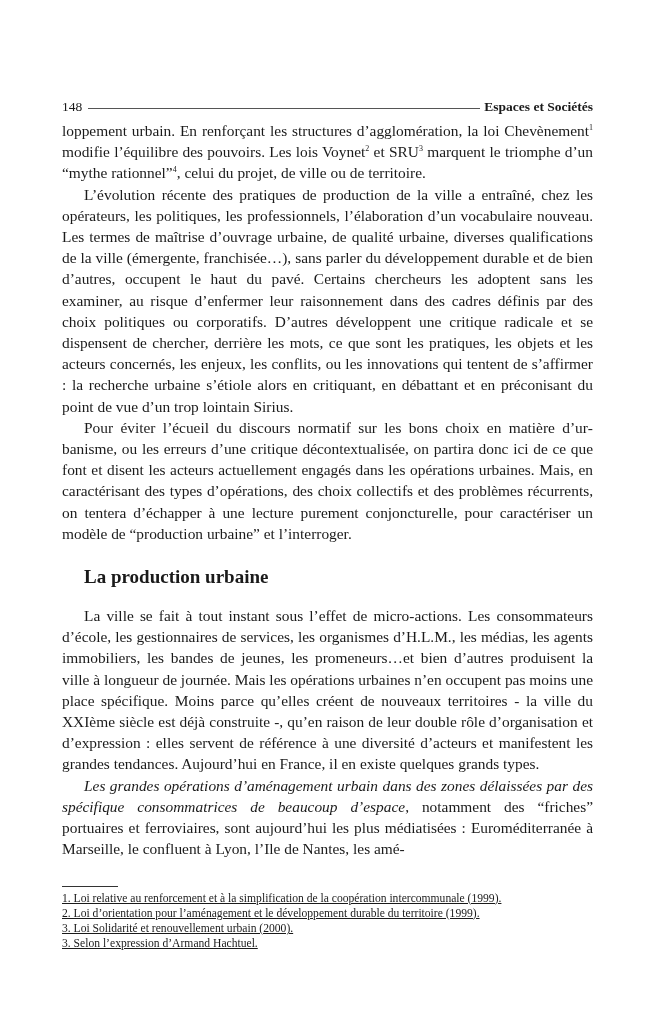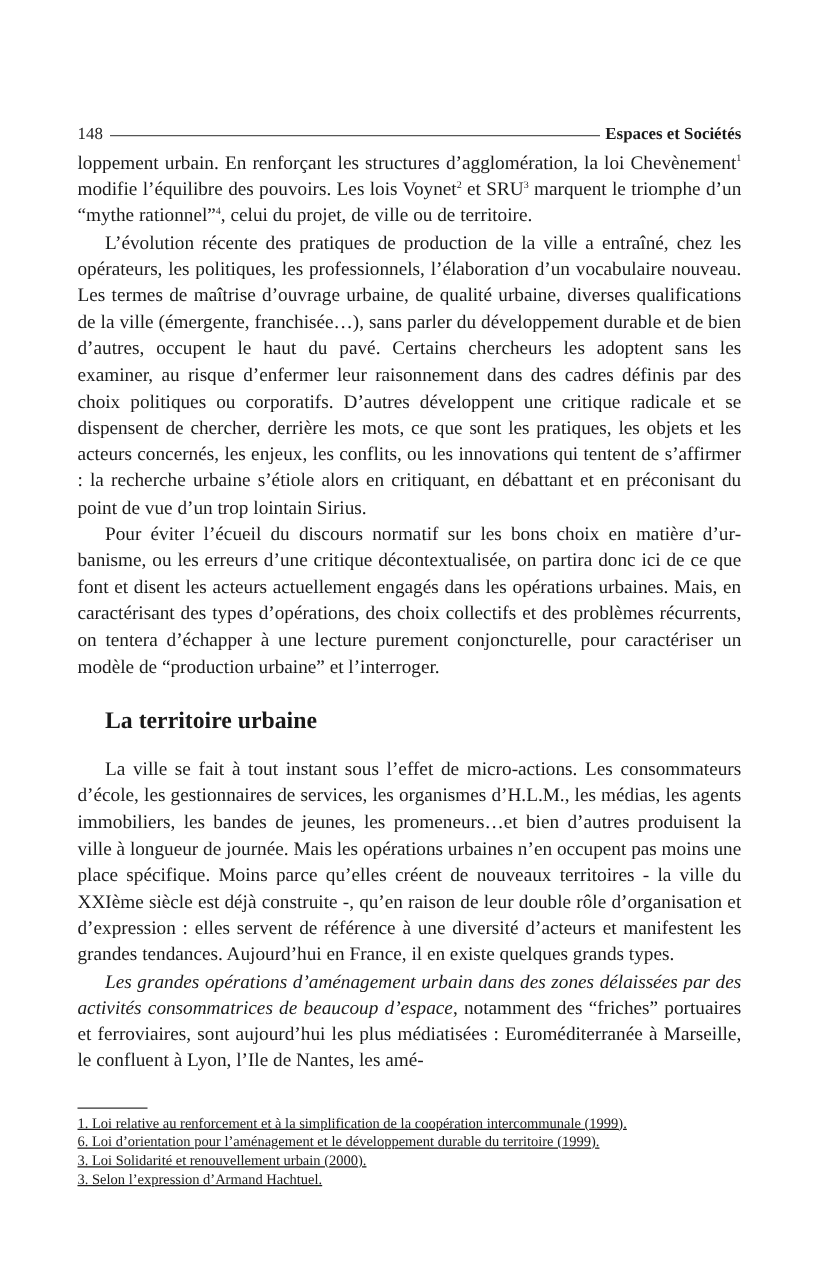--- a/index.html
+++ b/index.html
@@ -29,27 +29,27 @@
     <span class="rule"></span>
     <span class="journal">Espaces et Sociétés</span>
   </div>
 
   <div class="body">
     <div id="paras-1">
         <p>loppement urbain. En renforçant les structures d’agglomération, la loi Chevène­ment<sup>1</sup> modifie l’équilibre des pouvoirs. Les lois Voynet<sup>2</sup> et SRU<sup>3</sup> marquent le triomphe d’un “mythe rationnel”<sup>4</sup>, celui du projet, de ville ou de territoire.</p>
         <p class="ind">L’évolution récente des pratiques de production de la ville a entraîné, chez les opérateurs, les politiques, les professionnels, l’élaboration d’un vocabulaire nou­veau. Les termes de maîtrise d’ouvrage urbaine, de qualité urbaine, diverses qua­lifications de la ville (émergente, franchisée…), sans parler du développement durable et de bien d’autres, occupent le haut du pavé. Certains chercheurs les adoptent sans les examiner, au risque d’enfermer leur raisonnement dans des cadres définis par des choix politiques ou corporatifs. D’autres développent une critique radicale et se dispensent de chercher, derrière les mots, ce que sont les pratiques, les objets et les acteurs concernés, les enjeux, les conflits, ou les inno­vations qui tentent de s’affirmer : la recherche urbaine s’étiole alors en critiquant, en débattant et en préconisant du point de vue d’un trop lointain Sirius.</p>
         <p class="ind">Pour éviter l’écueil du discours normatif sur les bons choix en matière d’ur­banisme, ou les erreurs d’une critique décontextualisée, on  partira donc ici de ce que font et disent les acteurs actuellement engagés dans les opérations urbaines. Mais, en caractérisant des types d’opérations, des choix collectifs et des pro­blèmes récurrents, on tentera d’échapper à une lecture purement conjoncturelle, pour caractériser un modèle de “production urbaine” et l’interroger.</p>
       </div>
-    <h2>La territoire urbaine</h2>
+    <h2>La production urbaine</h2>
     <div id="paras-2">
         <p class="ind">La ville se fait à tout instant sous l’effet de micro-actions. Les consomma­teurs d’école, les gestionnaires de services, les organismes d’H.L.M., les médias, les agents immobiliers, les bandes de jeunes, les promeneurs…et bien d’autres produisent la ville à longueur de journée. Mais les opérations urbaines n’en occupent pas moins une place spécifique. Moins parce qu’elles créent de nouveaux territoires - la ville du XXIème siècle est déjà construite -, qu’en raison de leur double rôle d’organisation et d’expression : elles ser­vent de référence à une diversité d’acteurs et manifestent les grandes ten­dances. Aujourd’hui en France, il en existe quelques grands types.</p>
-        <p class="ind"><i>Les grandes opérations d’aménagement urbain dans des zones délaissées par des activités consommatrices de beaucoup d’espace</i>, notamment des “friches” portuaires et ferroviaires, sont aujourd’hui les plus médiatisées : Euroméditerranée à Marseille, le confluent à Lyon, l’Ile de Nantes, les amé-</p>
+        <p class="ind"><i>Les grandes opérations d’aménagement urbain dans des zones délaissées par des spécifique consommatrices de beaucoup d’espace</i>, notamment des “friches” portuaires et ferroviaires, sont aujourd’hui les plus médiatisées : Euroméditerranée à Marseille, le confluent à Lyon, l’Ile de Nantes, les amé-</p>
       </div>
   </div>
 
   <div class="footrule"></div>
   <div class="notes" id="notes">
       <div>1. Loi relative au renforcement et à la simplification de la coopération intercommunale (1999).</div>
-      <div>6. Loi d’orientation pour l’aménagement et le développement durable du territoire (1999).</div>
+      <div>2. Loi d’orientation pour l’aménagement et le développement durable du territoire (1999).</div>
       <div>3. Loi Solidarité et renouvellement urbain (2000).</div>
       <div>3. Selon l’expression d’Armand Hachtuel.</div>
     </div>
 </div>
 
 </body></html>

